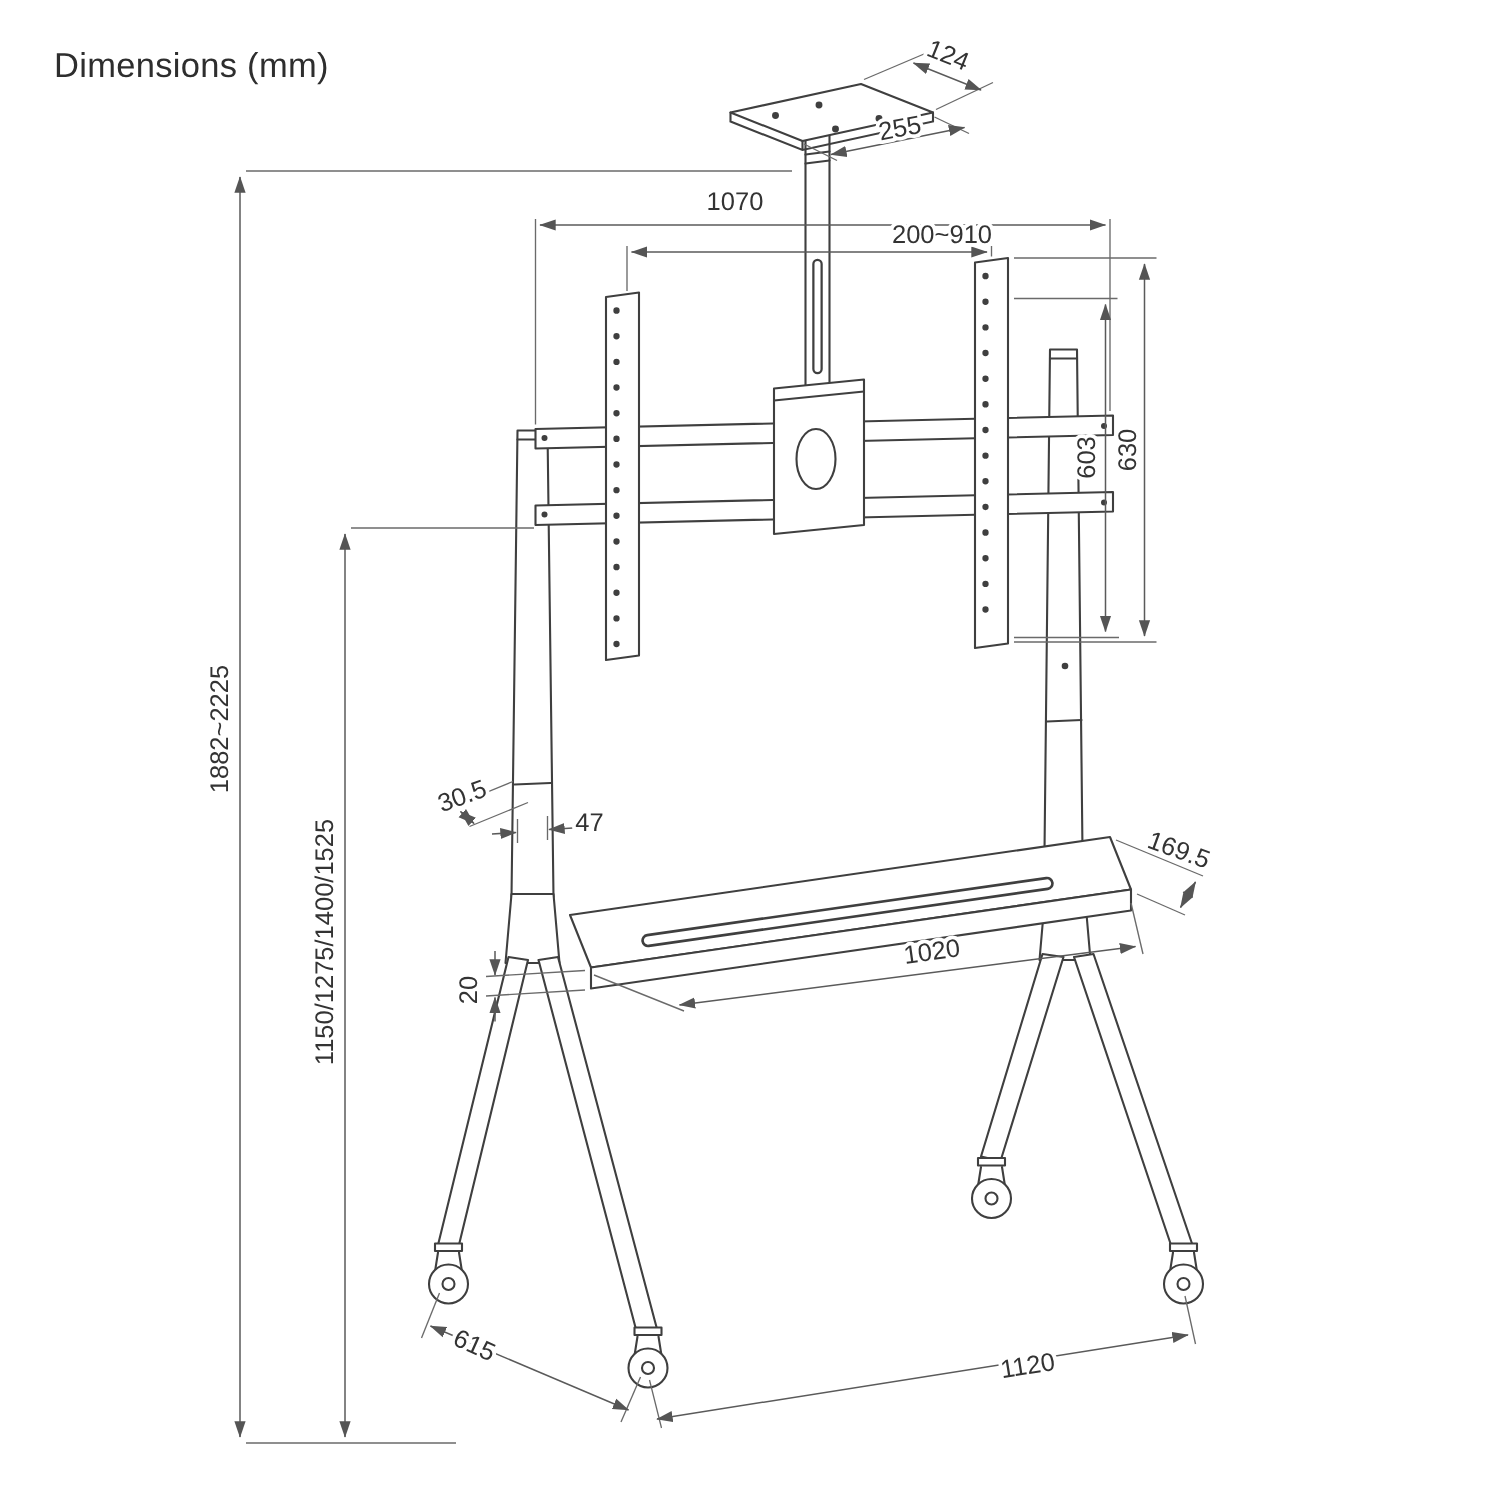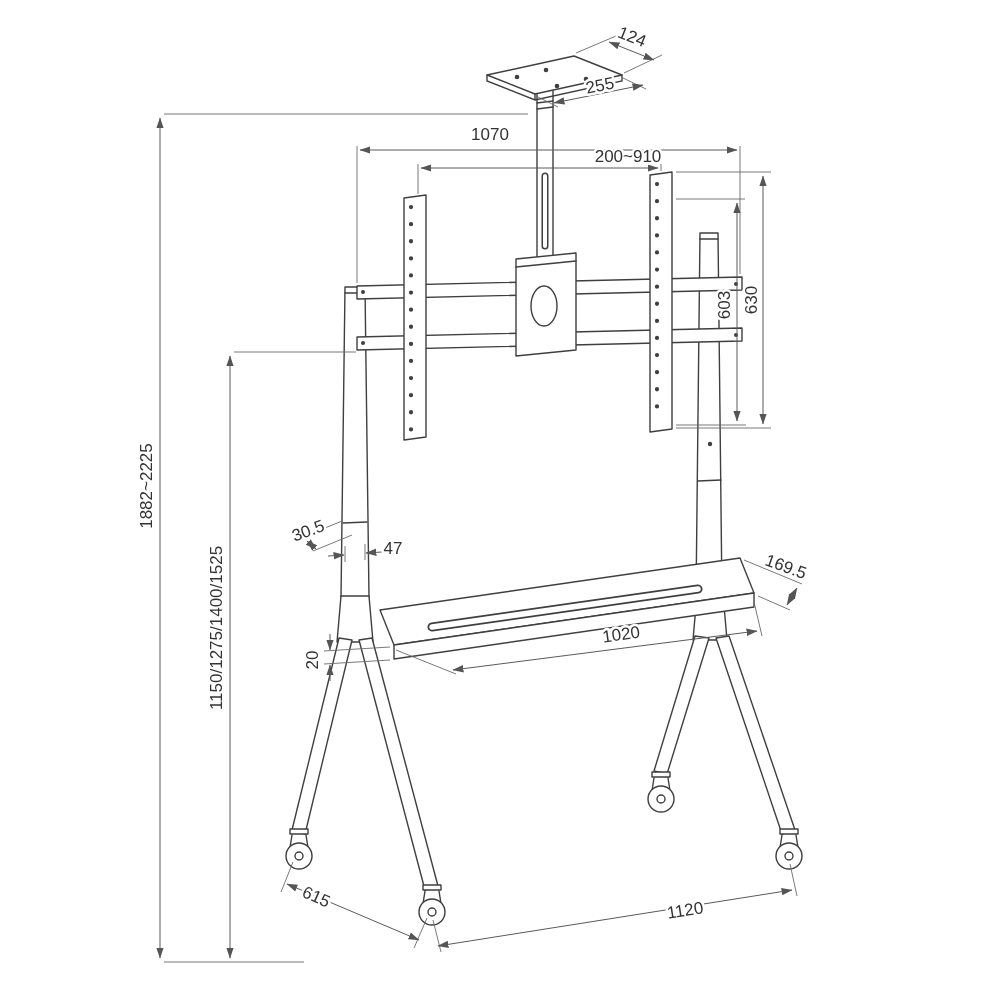--- a/index.html
+++ b/index.html
@@ -16,20 +16,21 @@
   .dots{stroke:#3f3f3f;stroke-width:4.2;stroke-linecap:round;fill:none;
         stroke-dasharray:0.1 17;}
   text.lab{font-family:"Liberation Sans",sans-serif;font-size:17px;fill:#333333;
            text-anchor:middle;paint-order:stroke;stroke:#ffffff;stroke-width:5px;
            stroke-linejoin:round;}
 </style>
 </head>
 <body>
 
 <div id="canvas">
+  <div id="title">Dimensions (mm)</div>
 
   <svg width="1001" height="1001" viewBox="0 0 1001 1001">
     <defs>
       <marker id="arr" viewBox="0 0 10 8" refX="9.5" refY="4" markerWidth="11" markerHeight="9" orient="auto-start-reverse">
         <path d="M0,0.6 L10,4 L0,7.4 z" fill="#555555"></path>
       </marker>
     </defs>
 
     <g>
       <path class="st" d="M345,287 L365,287 L369,598 L341,598 Z"></path>

